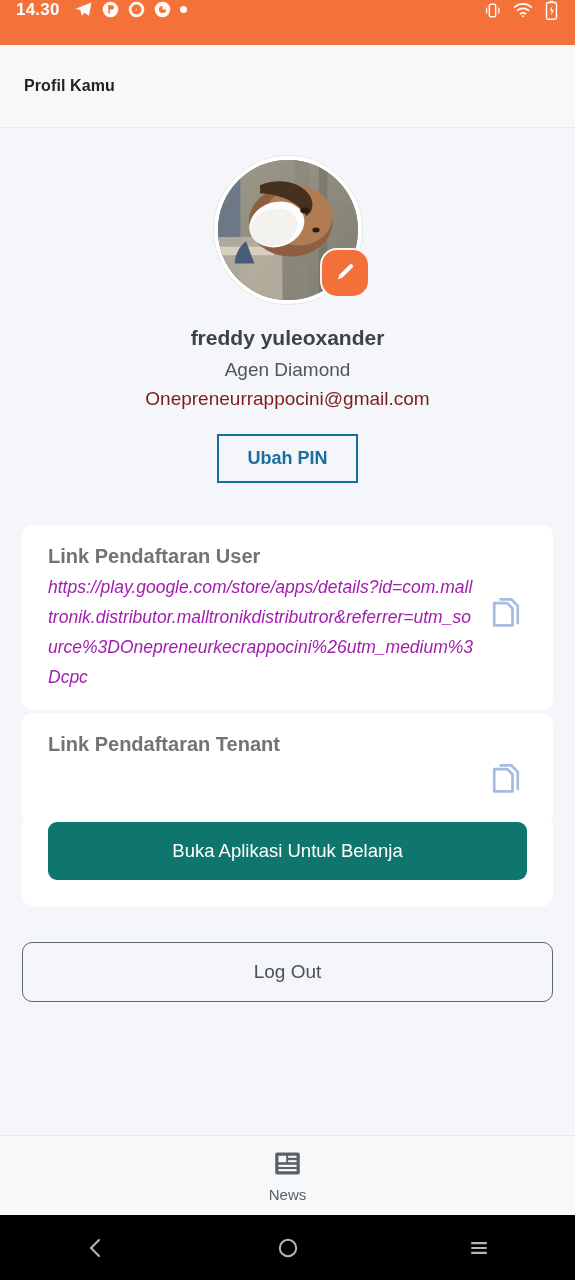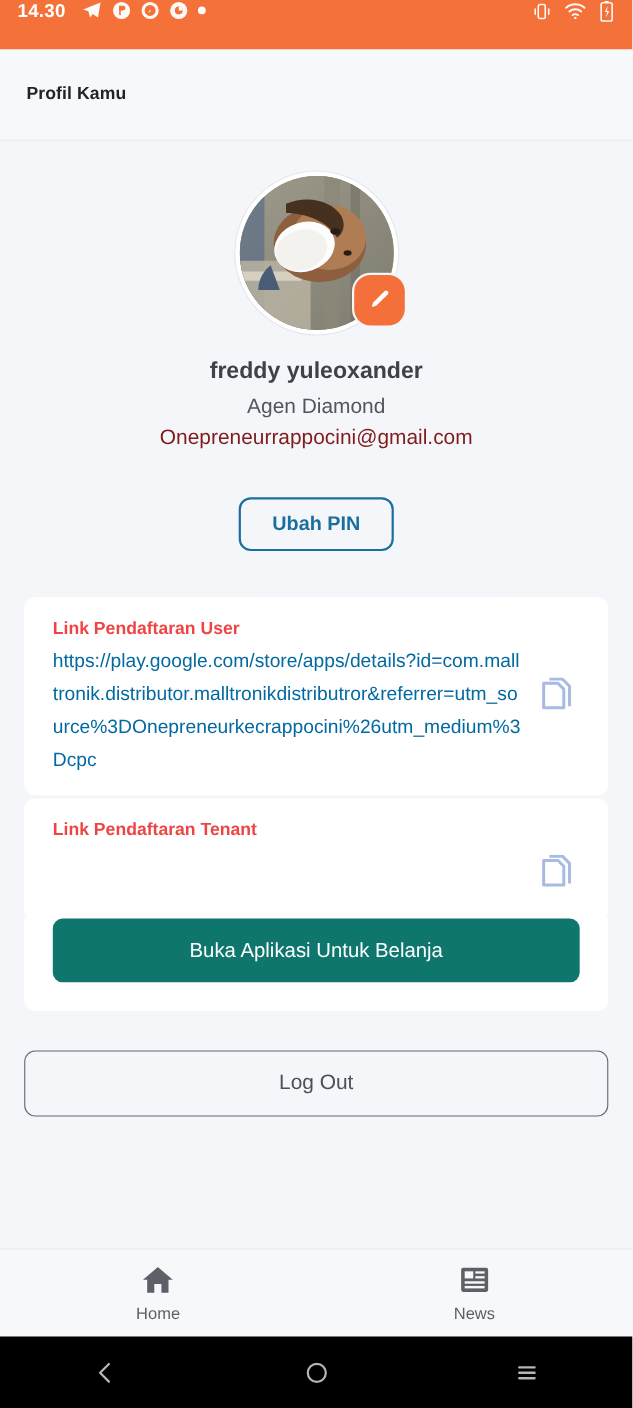--- a/index.html
+++ b/index.html
@@ -49,37 +49,38 @@
     background:#f4703a; border-radius:17px; display:flex; align-items:center;
     justify-content:center; border:2px solid #f4f6f9;
   }
   .edit-badge svg{ width:24px; height:24px; }
 
   .profile-name{ margin-top:22px; font-size:21px; font-weight:700; color:#3d4248; }
   .profile-role{ margin-top:9px; font-size:19px; color:#51565c; font-weight:400; }
   .profile-email{ margin-top:7px; font-size:19px; color:#7f1d1d; font-weight:400; }
 
   .pin-btn{
-    margin-top:42px; border:2px solid #1a6f9e; color:#1a6f9e; background:transparent;
-    border-radius:11px; padding:12px 28px; font-size:18px; font-weight:600;
+    margin-top:24px; border:2px solid #1a6f9e; color:#1a6f9e; background:transparent;
+    border-radius:0; padding:12px 28px; font-size:18px; font-weight:600;
     font-family:"Liberation Sans", sans-serif; cursor:pointer;
   }
 
   
   .cards{ margin:42px 22px 0 22px; }
   .card{
     background:#ffffff; border-radius:10px; padding:20px 26px 18px 26px;
     display:flex; align-items:flex-start; gap:10px;
   }
   .card + .card{ margin-top:3px; border-radius:10px; }
   .card-body{ flex:1; min-width:0; }
-  .card-title{ font-size:16px; font-weight:700; color:#ef4444; margin-bottom:4px; }
+  .card-title{ font-size:20px; font-weight:700; color:#737373; margin-bottom:4px; }
   .card-link{
-    font-size:17.5px; color:#0369a1; line-height:1.72; word-break:break-all;
+    font-size:17.5px; color:#a21caf; line-height:1.72; word-break:break-all;
     font-weight:400;
+    font-style:italic;
   }
   .copy-btn{
     flex:0 0 auto; width:42px; height:52px; display:flex; align-items:center;
     justify-content:center; margin-top:44px; cursor:pointer;
   }
   .copy-btn.tenant{ margin-top:22px; }
   .copy-btn svg{ width:32px; height:34px; }
 
   .card-footer{ background:#fff; border-radius:0 0 10px 10px; padding:0 26px 26px 26px; margin-top:-3px; }
   .shop-btn{
@@ -251,26 +252,20 @@
       <button class="shop-btn">Buka Aplikasi Untuk Belanja</button>
     </div>
   </div>
 
   <button class="logout-btn">Log Out</button>
 </div>
 
 <div class="bottom-nav">
   <div class="nav-item">
     <svg viewBox="0 0 24 24">
-      <path d="M12 3 1.5 12h3v9h5v-6h5v6h5v-9h3z" fill="#5c6167"></path>
-    </svg>
-    <span class="nav-label">Home</span>
-  </div>
-  <div class="nav-item">
-    <svg viewBox="0 0 24 24">
       <rect x="2.5" y="3.5" width="19" height="17" rx="1.5" fill="#5c6167"></rect>
       <rect x="5" y="6" width="6" height="5" fill="#f7f8fa"></rect>
       <rect x="12.5" y="6" width="6.5" height="1.6" fill="#f7f8fa"></rect>
       <rect x="12.5" y="9.4" width="6.5" height="1.6" fill="#f7f8fa"></rect>
       <rect x="5" y="13" width="14" height="1.7" fill="#f7f8fa"></rect>
       <rect x="5" y="16.3" width="14" height="1.7" fill="#f7f8fa"></rect>
     </svg>
     <span class="nav-label">News</span>
   </div>
 </div>

